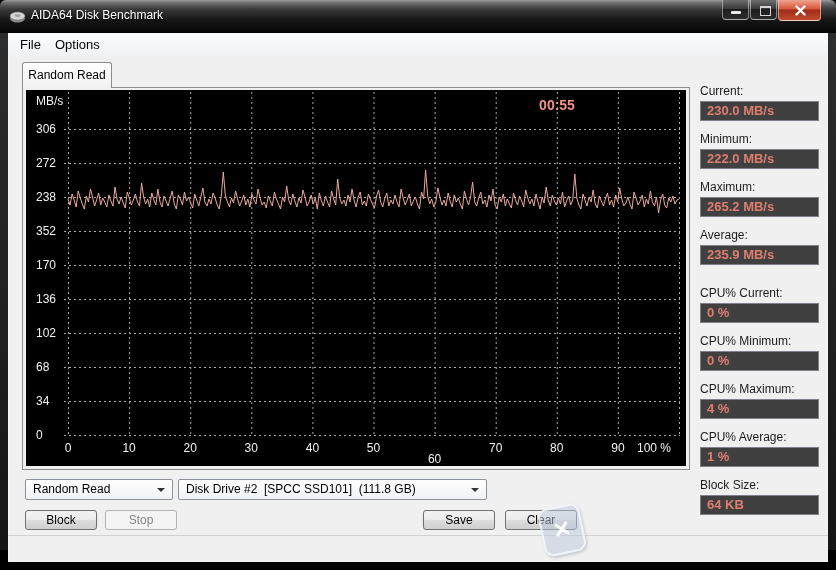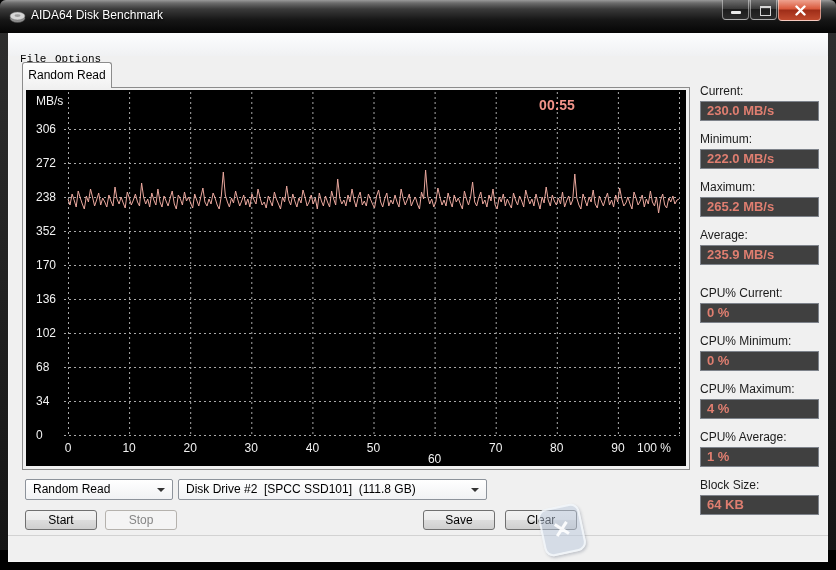--- a/index.html
+++ b/index.html
@@ -20,21 +20,21 @@
   #btn-close{left:778px;width:43px;height:21px;
     background:linear-gradient(#efa28f 0%,#d8573a 45%,#9e2d18 50%,#c04a2e 100%);}
   .glyph-min{position:absolute;left:8px;top:11px;width:10px;height:3px;background:#e9e9e9;border-radius:1px;}
   .glyph-max{position:absolute;left:9px;top:6px;width:9px;height:7px;border:1px solid #d5d5d5;border-top-width:2px;}
   .glyph-x{position:absolute;left:16px;top:5px;width:11px;height:11px;}
   
   #client{position:absolute;left:8px;top:33px;width:820px;height:529px;background:#f0f0f0;
     box-shadow:inset 0 0 0 1px rgba(255,255,255,0.25);}
   #menubar{position:absolute;left:0;top:0;width:820px;height:23px;
     background:linear-gradient(#fcfdfe,#f0f1f3);}
-  .menu-item{position:absolute;top:20px;font-size:11px;color:#000;font-family:Liberation Mono, monospace;}
+  .menu-item{position:absolute;top:4px;font-size:13px;color:#000;}
   #menu-file{left:12px;}
   #menu-options{left:47px;}
   
   #tab{position:absolute;left:14px;top:29px;width:90px;height:26px;box-sizing:border-box;
     border:1px solid #8c8c8c;border-bottom:none;border-radius:3px 3px 0 0;
     background:linear-gradient(#ffffff,#f1f1f1);z-index:3;
     font-size:12px;color:#000;text-align:center;line-height:25px;}
   #tabpanel{position:absolute;left:14px;top:54px;width:668px;height:383px;box-sizing:border-box;
     border:1px solid #8c8c8c;background:#f0f0f0;z-index:2;}
   #chart-area{position:absolute;left:3px;top:2px;width:660px;height:376px;background:#000;}
@@ -183,21 +183,21 @@
         <div class="stat-box" style="top: 366px;">4 %</div>
         <div class="stat-label" style="top: 397px;">CPU% Average:</div>
         <div class="stat-box" style="top: 414px;">1 %</div>
         <div class="stat-label" style="top: 445px;">Block Size:</div>
         <div class="stat-box" style="top: 462px;">64 KB</div>
       </div>
 
     <div class="combo" id="combo-bench"><span class="val">Random Read</span><span class="combo-arrow"></span></div>
     <div class="combo" id="combo-drive"><span class="val">Disk Drive #2  [SPCC SSD101]  (111.8 GB)</span><span class="combo-arrow"></span></div>
 
-    <div class="pbtn" id="btn-start">Start</div>
+    <div class="pbtn" id="btn-start">Block</div>
     <div class="pbtn disabled" id="btn-stop">Stop</div>
     <div class="pbtn" id="btn-save">Save</div>
     <div class="pbtn" id="btn-clear">Clear</div>
 
     <div id="divider"></div>
 
     <div id="watermark">
       <div id="wm-logo">
           <span>✕</span>
         </div>

